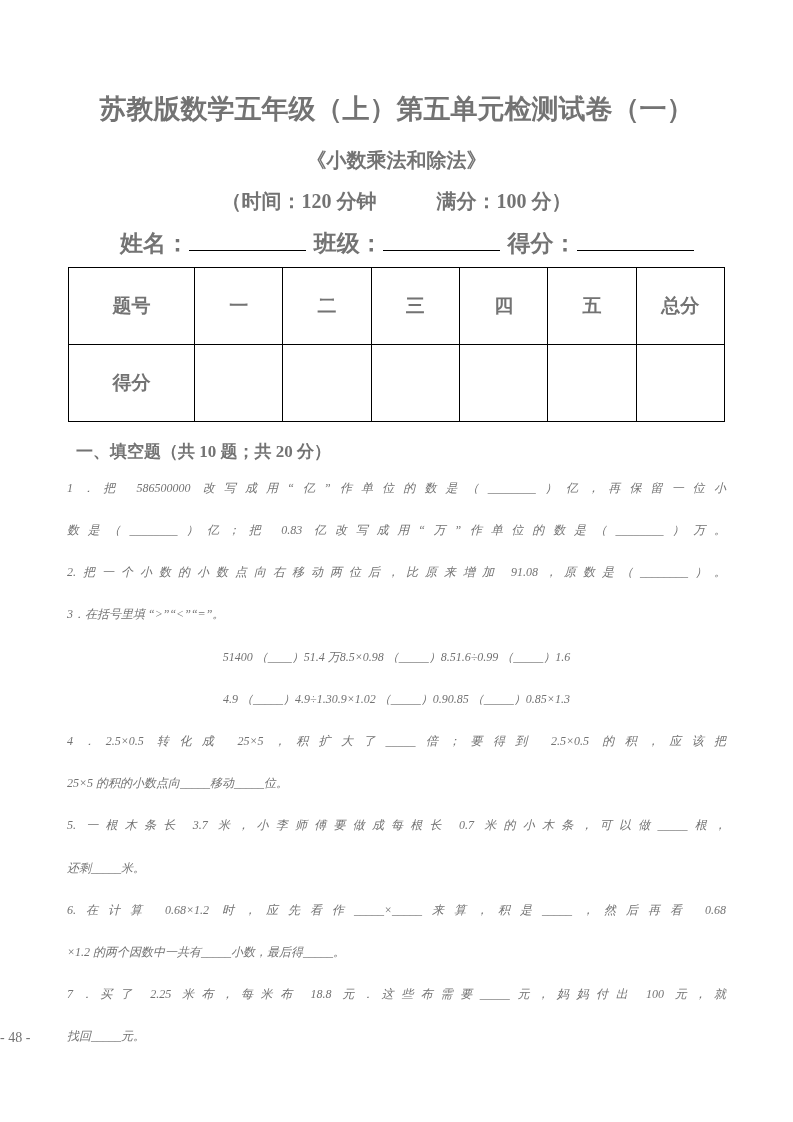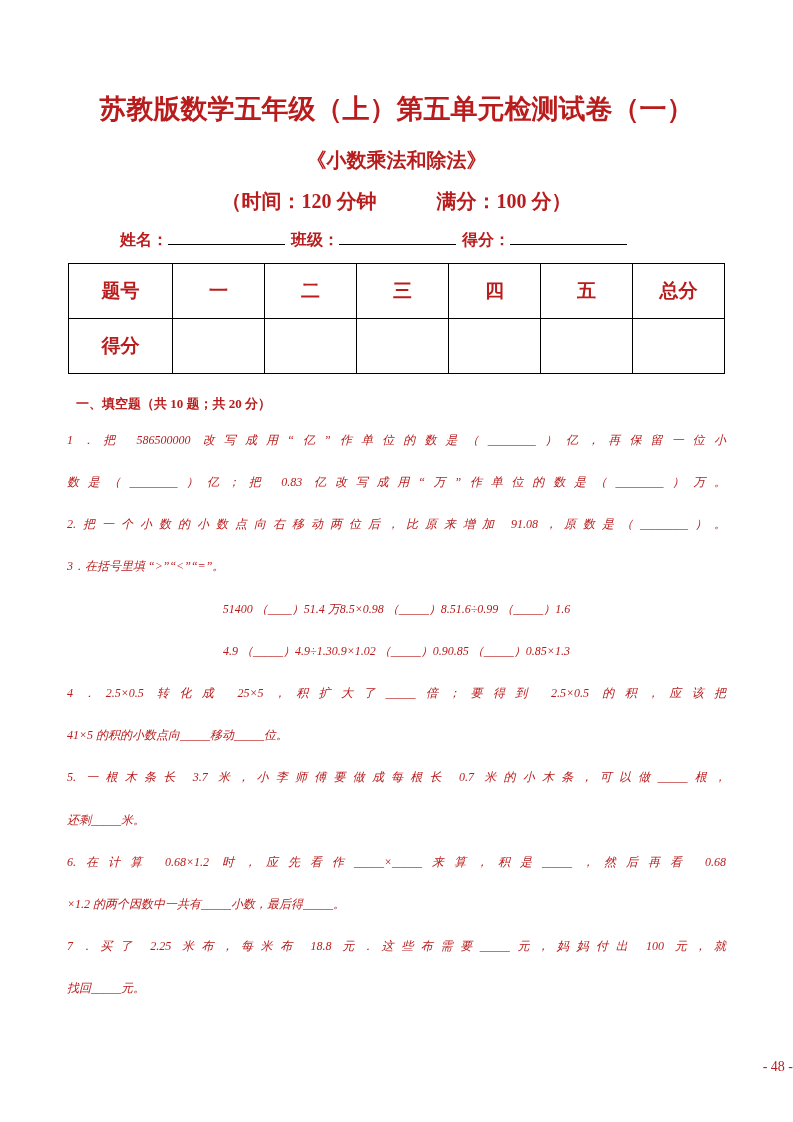--- a/index.html
+++ b/index.html
@@ -1,19 +1,19 @@
 <!DOCTYPE html>
 <html><head>
 <meta charset="utf-8">
 <style>
   html,body{margin:0;padding:0;background:#ffffff;}
   .page{
     position:relative;
     width:793px;height:1122px;
-    background:#ffffff;color:#b91c1c;
+    background:#ffffff;color:#737373;
     font-family:"Liberation Serif","DejaVu Serif",serif;
     overflow:hidden;
     box-sizing:border-box;
   }
   .title{
     margin:0;padding-top:93px;
     text-align:center;
     font-size:27px;font-weight:bold;line-height:1.25;
   }
   .subtitle{
@@ -21,60 +21,60 @@
     text-align:center;
     font-size:20px;font-weight:bold;line-height:1.2;font-family:Liberation Serif, serif;
   }
   .meta{
     margin-top:17px;
     text-align:center;
     font-size:20px;font-weight:bold;line-height:1.2;
   }
   .name-row{
     margin:14px 0 0 120px;
-    font-size:16px;font-weight:bold;line-height:26px;
+    font-size:23px;font-weight:bold;line-height:26px;
     white-space:nowrap;
   }
   .nfield{display:inline-block;margin-right:2px;}
   .blank-line{
     display:inline-block;width:117px;height:1em;
     border-bottom:1px solid #000;
   }
   .score-table{
     width:657px;margin:10px auto 0;
     border-collapse:collapse;table-layout:fixed;
     font-size:19px;font-weight:bold;
   }
   .score-table td{
     border:1.5px solid #000;
     height:46px;text-align:center;vertical-align:middle;
-    padding:4px;
+    padding:15px;
     margin-top:36px;
   }
   .score-table td.c0{width:95px;}
   .section-heading{
     width:657px;margin:17px auto 0;
     padding-left:8px;box-sizing:border-box;
-    font-size:13px;font-weight:bold;line-height:26px;
+    font-size:17px;font-weight:bold;line-height:26px;
   }
   .questions{
     width:659px;margin:2px auto 0;
     font-size:12px;line-height:42.2px;font-style:italic;
   }
   .qline{min-height:42px;}
   .qline.fill{
     text-align:justify;
     text-align-last:justify;
   }
   .qline.spread{
     display:flex;justify-content:center;
   }
   .footer{
-    position:absolute;left:0;bottom:47px;width:100%;
-    text-align:right;font-size:14px;
+    position:absolute;left:0;bottom:76px;width:100%;
+    text-align:left;font-size:14px;
   }
 </style>
 </head>
 <body>
 
 <div class="page">
 
   <h1 class="title">苏教版数学五年级（上）第五单元检测试卷（一）</h1>
   <h2 class="subtitle">《小数乘法和除法》</h2>
   <div class="meta">（时间：120 分钟　　　满分：100 分）</div>
@@ -119,21 +119,21 @@
       <span>51400 （____）51.4 万</span>
       <span>8.5×0.98 （_____）8.5</span>
       <span>1.6÷0.99 （_____）1.6</span>
     </div>
     <div class="qline spread">
       <span>4.9 （_____）4.9÷1.3</span>
       <span>0.9×1.02 （_____）0.9</span>
       <span>0.85 （_____）0.85×1.3</span>
     </div>
     <div class="qline fill">4．2.5×0.5 转化成 25×5，积扩大了_____倍；要得到 2.5×0.5 的积，应该把</div>
-    <div class="qline">41×5 的积的小数点向_____移动_____位。</div>
+    <div class="qline">25×5 的积的小数点向_____移动_____位。</div>
     <div class="qline fill">5. 一根木条长 3.7 米，小李师傅要做成每根长 0.7 米的小木条，可以做_____根，</div>
     <div class="qline">还剩_____米。</div>
     <div class="qline fill">6.在计算 0.68×1.2 时，应先看作_____×_____来算，积是_____，然后再看 0.68</div>
     <div class="qline">×1.2 的两个因数中一共有_____小数，最后得_____。</div>
     <div class="qline fill">7．买了 2.25 米布，每米布 18.8 元．这些布需要_____元，妈妈付出 100 元，就</div>
     <div class="qline">找回_____元。</div>
   </div>
 
   <div class="footer">- 48 -</div>
 

